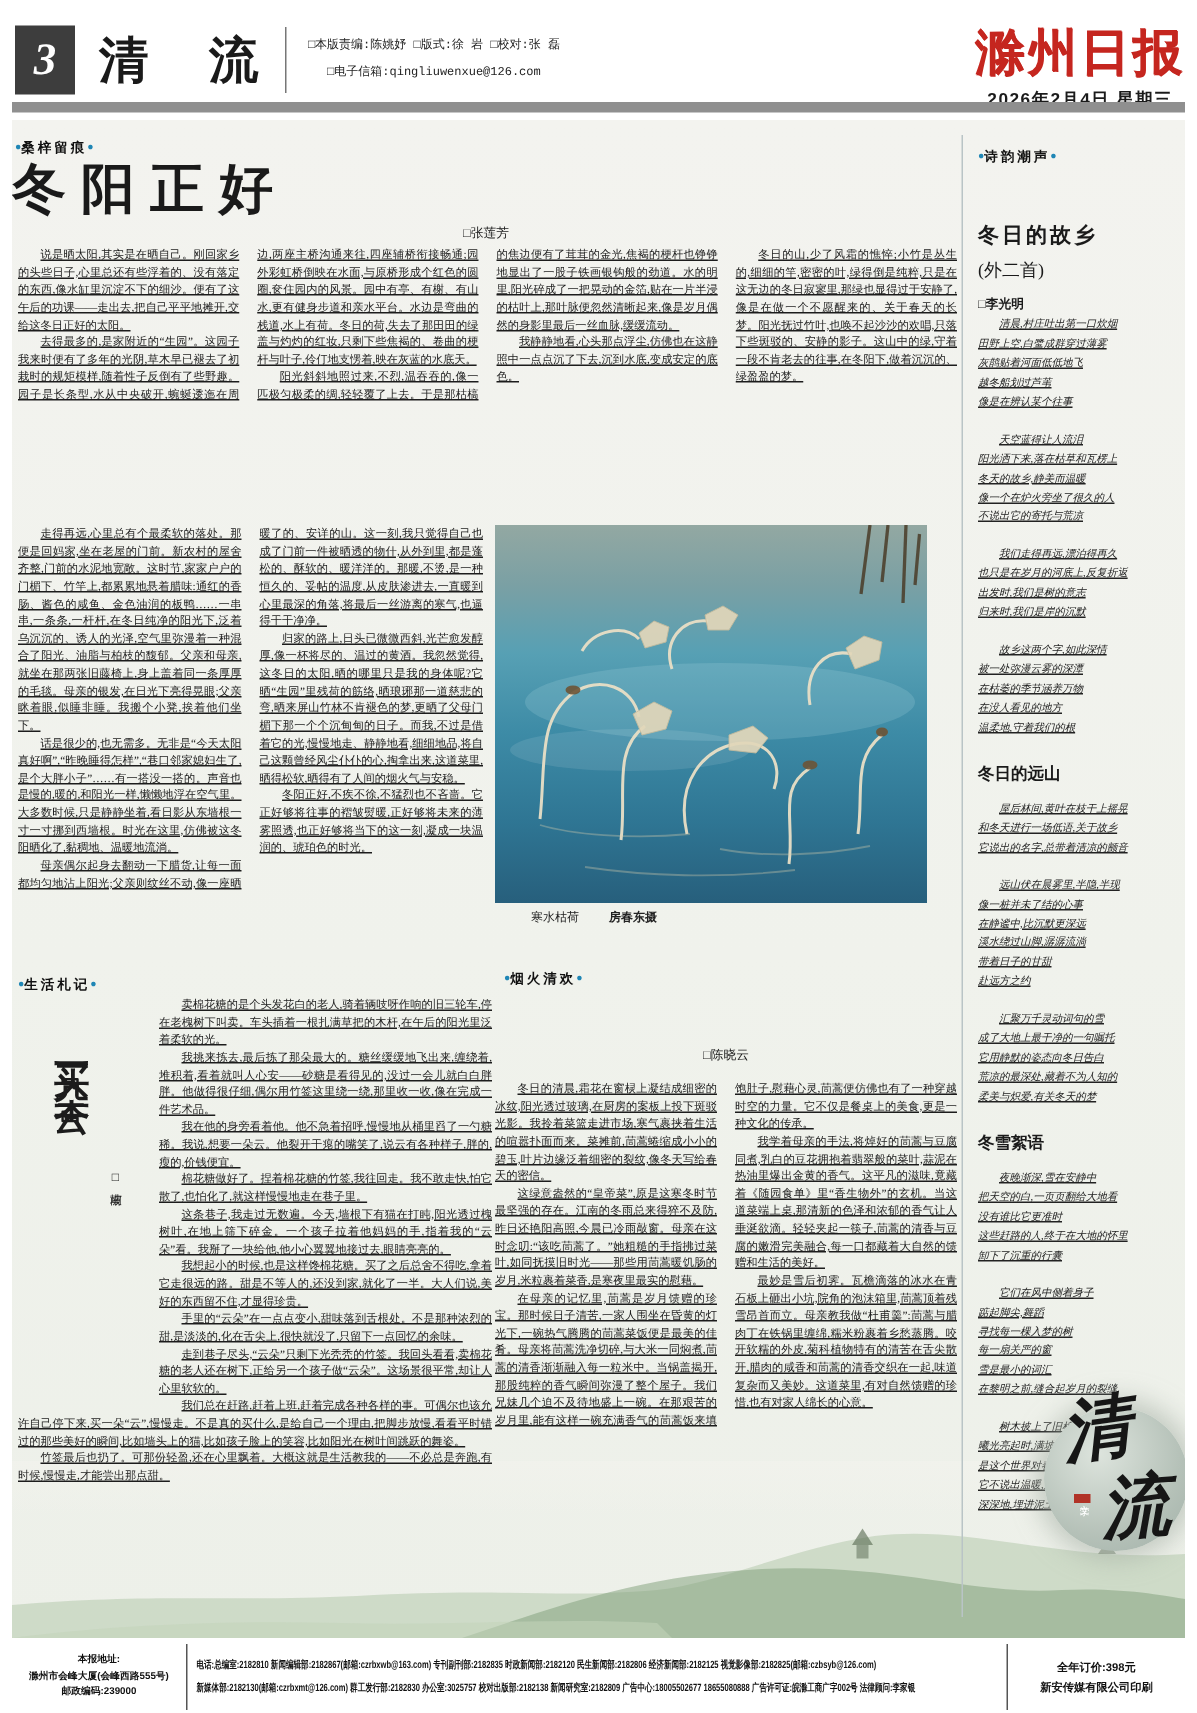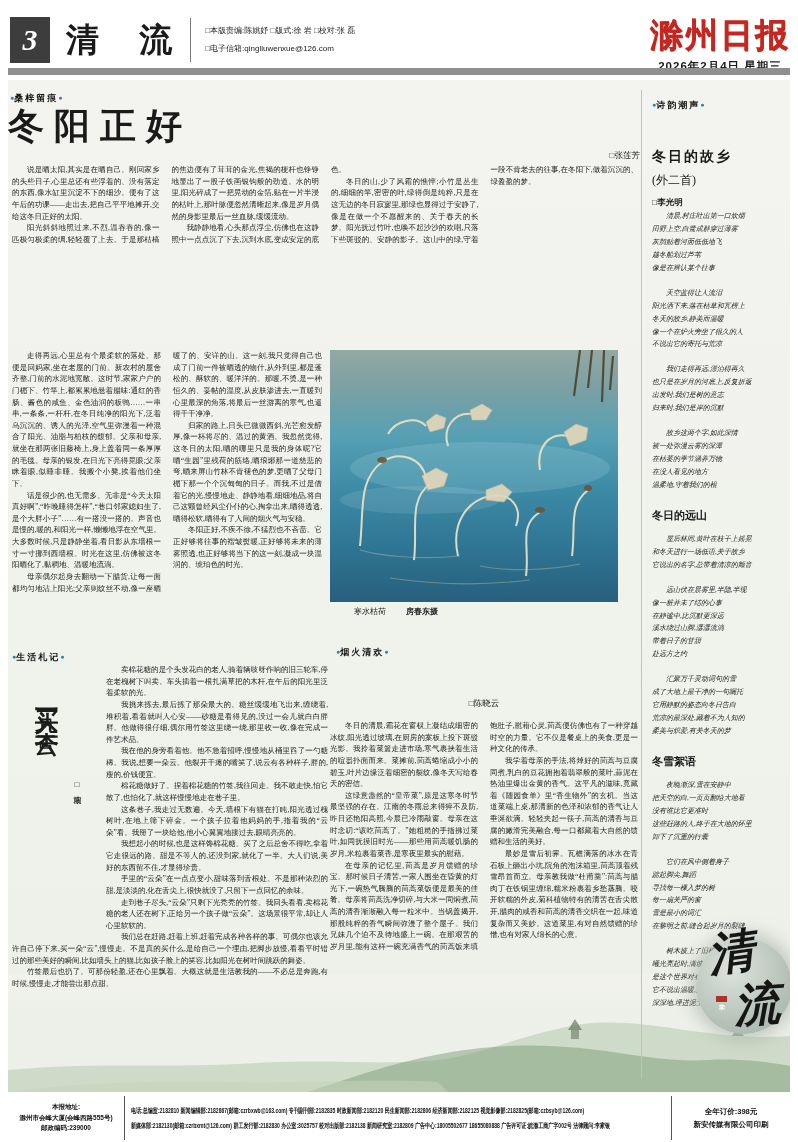--- a/index.html
+++ b/index.html
@@ -5,39 +5,39 @@
   html,body{margin:0;padding:0;background:#ffffff;}
   body{width:798px;height:1142px;position:relative;overflow:hidden;
        font-family:"Liberation Serif","DejaVu Serif",serif;color:#1a1a1a;}
   
   .header{position:absolute;left:10px;top:13px;width:780px;height:54px;}
   .header-left{display:flex;align-items:center;height:100%;}
   .pagenum{width:40px;height:46px;background:#3d3d3d;color:#fff;font-size:30px;
            font-style:italic;font-weight:bold;display:flex;align-items:center;justify-content:center;}
   .secname{font-size:33px;font-weight:bold;letter-spacing:16px;margin-left:16px;white-space:nowrap;}
   .hdiv{width:1px;height:44px;background:#777;margin:0 14px 0 2px;}
-  .einfo{font-size:8px;line-height:2.2;color:#222;font-family:Liberation Sans, sans-serif;}
+  .einfo{font-size:8px;line-height:2.2;color:#222;font-family:Liberation Mono, monospace;text-align:center;}
   .hdr-right{position:absolute;right:0;top:0;text-align:center;}
   .masthead{color:#c5261f;font-size:33px;font-weight:bold;letter-spacing:2px;
             text-shadow:0.5px 0.5px 0 #c5261f;white-space:nowrap;}
   .dateline{font-size:11.5px;font-weight:bold;letter-spacing:1px;margin-top:1px;font-family:"Liberation Sans",sans-serif;}
   .top-rule{position:absolute;left:8px;top:68px;width:782px;height:7px;background:#8f8f8f;}
   
   .main-box{position:absolute;left:8px;top:80px;width:782px;height:1012px;
             background:linear-gradient(180deg,#f3f3ef 0%,#f0f2ec 55%,#edf0e9 100%);overflow:hidden;}
   .v-rule{position:absolute;left:633px;top:10px;width:1px;height:988px;background:#b9c4c6;}
   .seclabel{position:absolute;font-size:9px;font-weight:bold;letter-spacing:2px;color:#111;
             font-family:"Liberation Sans",sans-serif;white-space:nowrap;}
   .seclabel .dot{color:#1f86b5;font-size:7px;vertical-align:1px;letter-spacing:0;}
-  p{margin:0;text-indent:2em;}
+  p{margin:0;text-indent:2em;text-decoration:underline;}
   .bodytext{font-size:7.5px;line-height:1.55;text-align:justify;color:#1c1c1c;}
   
   .headline{position:absolute;left:0;top:22px;width:680px;text-align:left;font-size:36px;
             font-weight:bold;letter-spacing:10px;}
-  .main-byline{position:absolute;left:0;top:70px;width:632px;text-align:right;font-size:8.5px;}
+  .main-byline{position:absolute;left:0;top:70px;width:632px;text-align:center;font-size:8.5px;}
   .main-text-top{position:absolute;left:4px;top:84px;width:626px;height:182px;
                  column-count:4;column-gap:12px;overflow:hidden;}
   .main-lower{position:absolute;left:4px;top:270px;width:626px;height:294px;}
   .main-text-left{position:absolute;left:0;top:0;width:310px;height:292px;
                   column-count:2;column-gap:12px;overflow:hidden;}
   .photo-block{position:absolute;left:318px;top:0;width:288px;}
   .photo-frame{width:288px;height:252px;display:block;}
   .caption{font-size:8px;margin-top:4px;padding-left:24px;color:#222;}
   .caption .credit{font-weight:bold;margin-left:20px;}
   
@@ -130,31 +130,32 @@
     <div class="v-rule"></div>
 
     <div class="seclabel" style="left:2px;top:12px;">
       <span class="dot">●</span><span>桑梓留痕</span><span class="dot">●</span>
     </div>
     <h1 class="headline" style="margin:0;">冬阳正好</h1>
     <div class="main-byline">□张莲芳</div>
 
     <div class="main-text-top bodytext">
       <p>说是晒太阳,其实是在晒自己。刚回家乡的头些日子,心里总还有些浮着的、没有落定的东西,像水缸里沉淀不下的细沙。便有了这午后的功课——走出去,把自己平平地摊开,交给这冬日正好的太阳。</p>
+      <p>去得最多的,是家附近的“生园”。这园子我来时便有了多年的光阴,草木早已褪去了初栽时的规矩模样,随着性子反倒有了些野趣。园子是长条型,水从中央破开,蜿蜒逶迤在周边,两座主桥沟通来往,四座辅桥衔接畅通;园外彩虹桥倒映在水面,与原桥形成个红色的圆圈,奁住园内的风景。园中有亭、有榭、有山水,更有健身步道和亲水平台。水边是弯曲的栈道,水上有荷。冬日的荷,失去了那田田的绿盖与灼灼的红妆,只剩下些焦褐的、卷曲的梗杆与叶子,伶仃地支愣着,映在灰蓝的水底天。</p>
       <p>阳光斜斜地照过来,不烈,温吞吞的,像一匹极匀极柔的绸,轻轻覆了上去。于是那枯槁的焦边便有了茸茸的金光,焦褐的梗杆也铮铮地显出了一股子铁画银钩般的劲道。水的明里,阳光碎成了一把晃动的金箔,贴在一片半浸的枯叶上,那叶脉便忽然清晰起来,像是岁月偶然的身影里最后一丝血脉,缓缓流动。</p>
       <p>我静静地看,心头那点浮尘,仿佛也在这静照中一点点沉了下去,沉到水底,变成安定的底色。</p>
       <p>冬日的山,少了风霜的憔悴;小竹是丛生的,细细的竿,密密的叶,绿得倒是纯粹,只是在这无边的冬日寂寥里,那绿也显得过于安静了,像是在做一个不愿醒来的、关于春天的长梦。阳光抚过竹叶,也唤不起沙沙的欢唱,只落下些斑驳的、安静的影子。这山中的绿,守着一段不肯老去的往事,在冬阳下,做着沉沉的、绿盈盈的梦。</p>
     </div>
 
     <div class="main-lower">
       <div class="main-text-left bodytext">
         <p>走得再远,心里总有个最柔软的落处。那便是回妈家,坐在老屋的门前。新农村的屋舍齐整,门前的水泥地宽敞。这时节,家家户户的门楣下、竹竿上,都累累地悬着腊味:通红的香肠、酱色的咸鱼、金色油润的板鸭……一串串,一条条,一杆杆,在冬日纯净的阳光下,泛着乌沉沉的、诱人的光泽,空气里弥漫着一种混合了阳光、油脂与柏枝的馥郁。父亲和母亲,就坐在那两张旧藤椅上,身上盖着同一条厚厚的毛毯。母亲的银发,在日光下亮得晃眼;父亲眯着眼,似睡非睡。我搬个小凳,挨着他们坐下。</p>
         <p>话是很少的,也无需多。无非是“今天太阳真好啊”,“昨晚睡得怎样”,“巷口邻家媳妇生了,是个大胖小子”……有一搭没一搭的。声音也是慢的,暖的,和阳光一样,懒懒地浮在空气里。大多数时候,只是静静坐着,看日影从东墙根一寸一寸挪到西墙根。时光在这里,仿佛被这冬阳晒化了,黏稠地、温暖地流淌。</p>
         <p>母亲偶尔起身去翻动一下腊货,让每一面都均匀地沾上阳光;父亲则纹丝不动,像一座晒暖了的、安详的山。这一刻,我只觉得自己也成了门前一件被晒透的物什,从外到里,都是蓬松的、酥软的、暖洋洋的。那暖,不烫,是一种恒久的、妥帖的温度,从皮肤渗进去,一直暖到心里最深的角落,将最后一丝游离的寒气,也逼得干干净净。</p>
-        <p>归家的路上,日头已微微西斜,光芒愈发醇厚,像一杯将尽的、温过的黄酒。我忽然觉得,这冬日的太阳,晒的哪里只是我的身体呢?它晒“生园”里残荷的筋络,晒琅琊那一道慈悲的弯,晒来屏山竹林不肯褪色的梦,更晒了父母门楣下那一个个沉甸甸的日子。而我,不过是借着它的光,慢慢地走、静静地看,细细地品,将自己这颗曾经风尘仆仆的心,掏拿出来,晒得透透,晒得松软,晒得有了人间的烟火气与安稳。</p>
+        <p>归家的路上,日头已微微西斜,光芒愈发醇厚,像一杯将尽的、温过的黄酒。我忽然觉得,这冬日的太阳,晒的哪里只是我的身体呢?它晒“生园”里残荷的筋络,晒琅琊那一道慈悲的弯,晒来屏山竹林不肯褪色的梦,更晒了父母门楣下那一个个沉甸甸的日子。而我,不过是借着它的光,慢慢地走、静静地看,细细地品,将自己这颗曾经风尘仆仆的心,掏拿出来,这道菜里,晒得松软,晒得有了人间的烟火气与安稳。</p>
         <p>冬阳正好,不疾不徐,不猛烈也不吝啬。它正好够将往事的褶皱熨暖,正好够将未来的薄雾照透,也正好够将当下的这一刻,凝成一块温润的、琥珀色的时光。</p>
       </div>
       <div class="photo-block">
         <svg class="photo-frame" viewBox="0 0 288 252" preserveAspectRatio="none">
           <defs>
             <linearGradient id="water" x1="0" y1="0" x2="0" y2="1">
               <stop offset="0" stop-color="#93a8a2"></stop>
               <stop offset="0.16" stop-color="#7aa0a4"></stop>
               <stop offset="0.34" stop-color="#57a0b4"></stop>
               <stop offset="0.55" stop-color="#3d8ba6"></stop>

